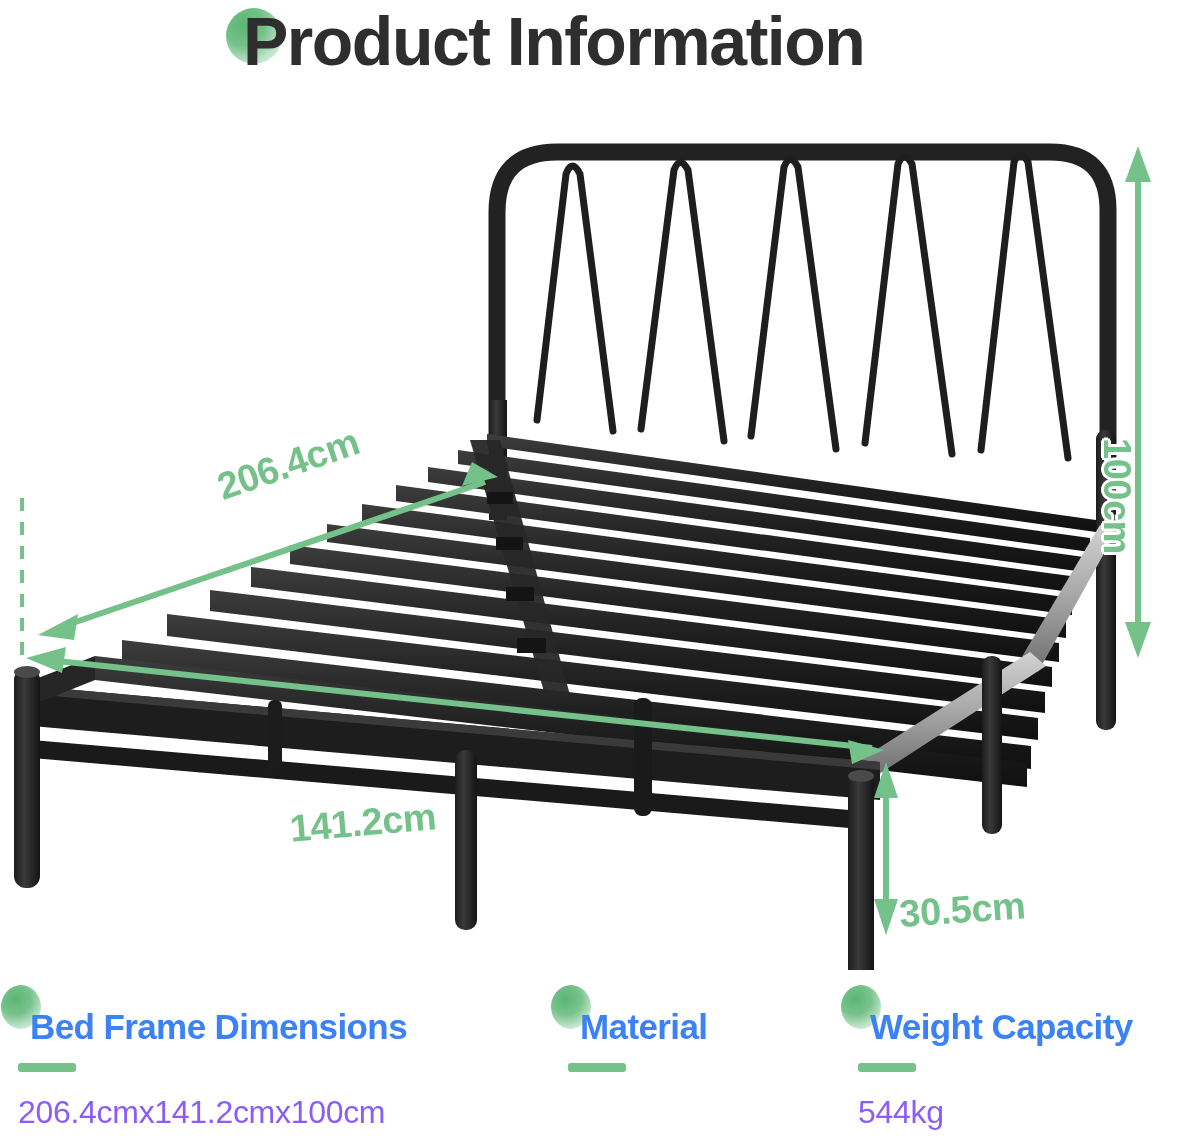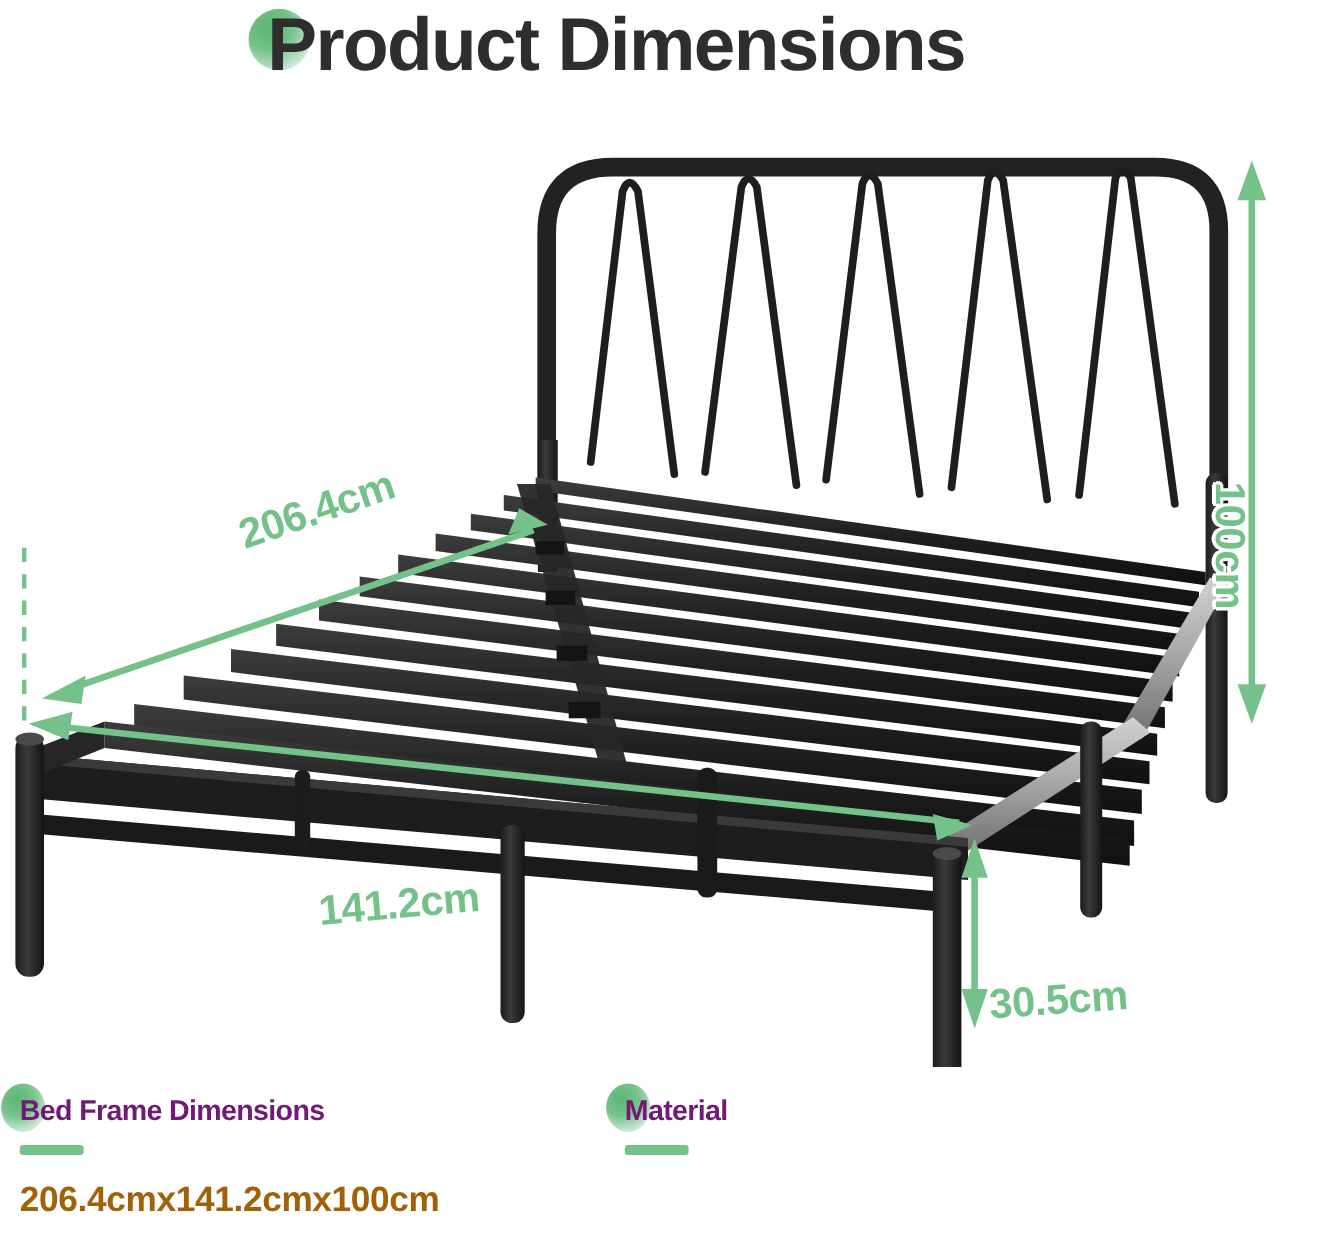--- a/index.html
+++ b/index.html
@@ -89,52 +89,52 @@
     position: absolute;
     left: -17px;
     top: -10px;
     width: 40px;
     height: 44px;
     border-radius: 50%;
     background: radial-gradient(circle at 36% 32%, #5cb575 0%, #78c38c 40%, #c3e4cd 72%, rgba(225,244,231,0) 100%);
   }
   .spec-title {
     position: relative;
-    font-size: 26px;
+    font-size: 35px;
     font-weight: 700;
-    color: #701a75;
+    color: #3b82f6;
     white-space: nowrap;
     letter-spacing: -0.6px;
     line-height: 1.15;
-    margin: 0;
+    margin: 12px;
   }
   .spec-rule {
     position: relative;
     margin-top: 16px;
     width: 58px;
     height: 9px;
     border-radius: 3px;
     background: #74c189;
   }
   .spec-value {
     position: relative;
     margin-top: 22px;
     font-size: 32px;
-    font-weight: 700;
-    color: #a16207;
+    font-weight: 400;
+    color: #8b5cf6;
     white-space: nowrap;
     letter-spacing: -0.3px;
   }
 </style>
 </head>
 <body>
 
 <div id="title-block">
   <div id="title-dot"></div>
-  <div id="page-title">Product Dimensions</div>
+  <div id="page-title">Product Information</div>
 </div>
 
 <div id="bed-stage">
   <svg id="bed-svg" width="1200" height="870" viewBox="0 0 1200 870">
 
     <defs>
       <linearGradient id="railLight" x1="0" y1="0" x2="0" y2="1">
         <stop offset="0%" stop-color="#d2d2d2"></stop>
         <stop offset="45%" stop-color="#aaaaaa"></stop>
         <stop offset="100%" stop-color="#6f6f6f"></stop>
@@ -274,14 +274,20 @@
     <div class="spec-rule"></div>
     <div class="spec-value">206.4cmx141.2cmx100cm</div>
   </div>
 
   <div class="spec-col" id="spec-col-1">
     <div class="spec-dot"></div>
     <div class="spec-title">Material</div>
     <div class="spec-rule"></div>
   </div>
 
+  <div class="spec-col" id="spec-col-2">
+    <div class="spec-dot"></div>
+    <div class="spec-title">Weight Capacity</div>
+    <div class="spec-rule"></div>
+    <div class="spec-value">544kg</div>
+  </div>
 
 </div>
 
 </body></html>

